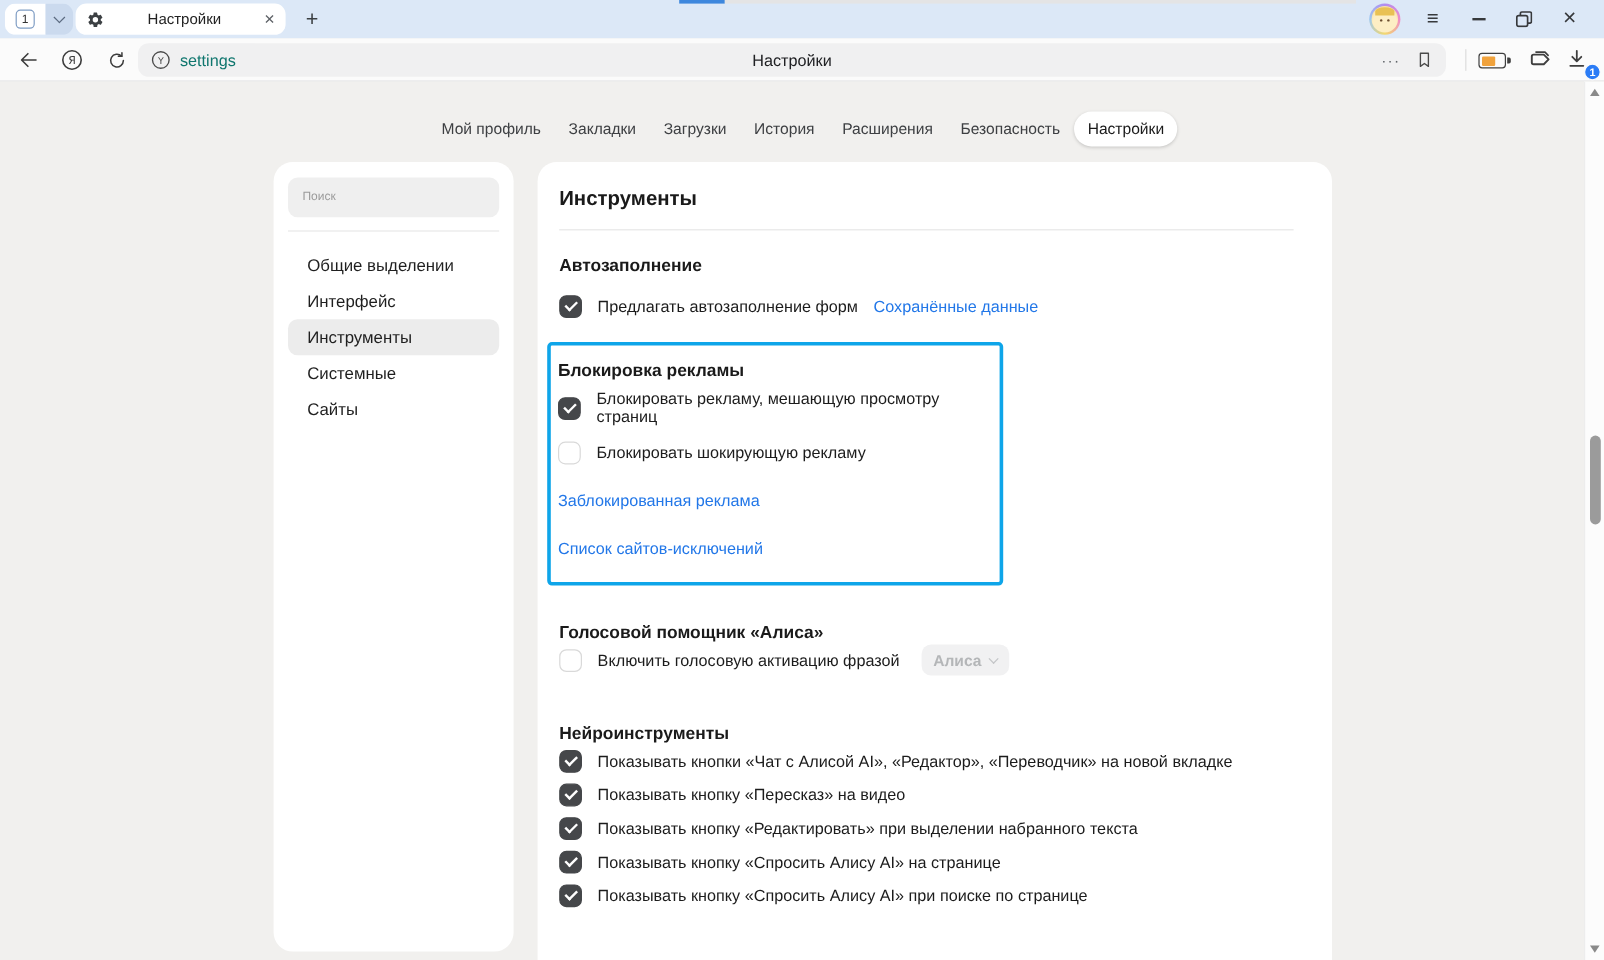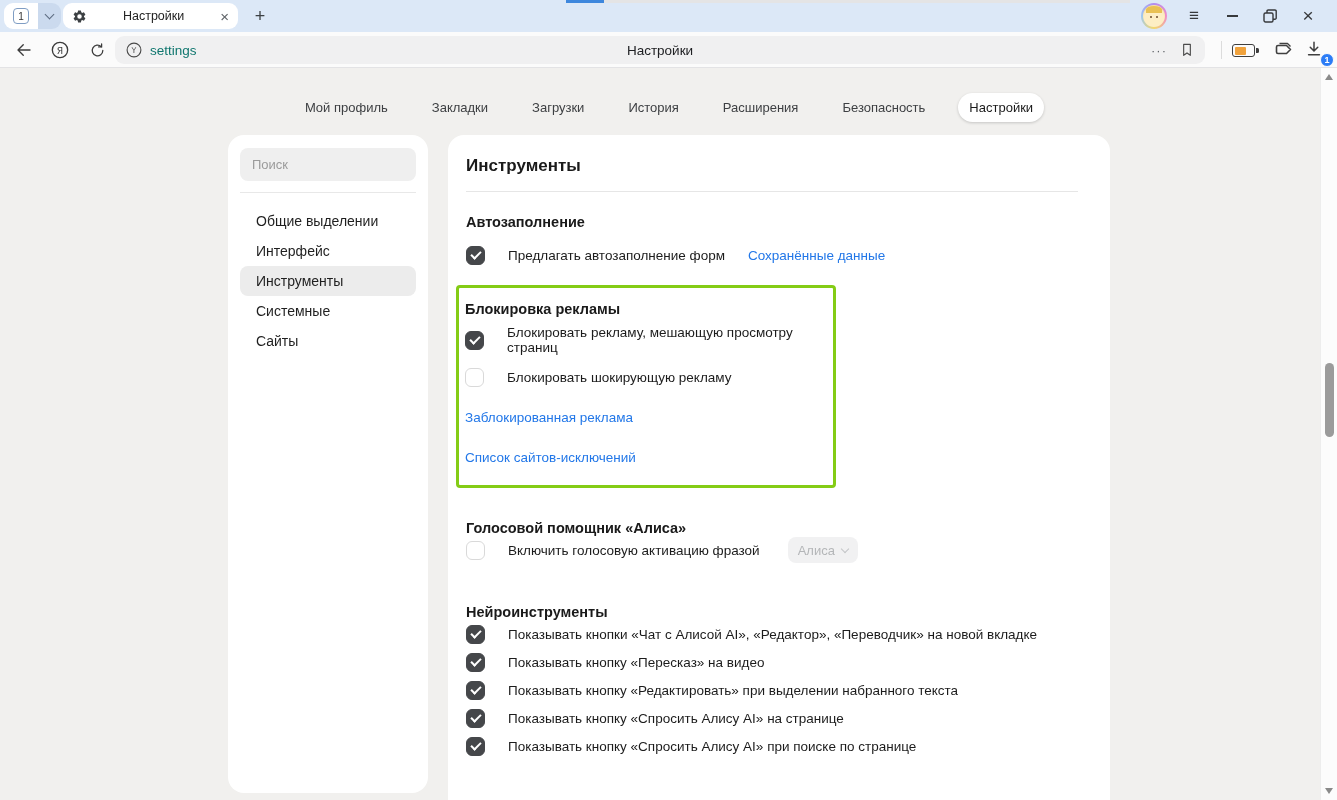--- a/index.html
+++ b/index.html
@@ -56,55 +56,55 @@
   .battery-fill{width:62%;height:100%;background:#f0a23c;border-radius:1px;}
   .battery-nub{width:2.5px;height:5px;background:#3f3f3f;border-radius:0 1.5px 1.5px 0;margin-left:1px;}
   .ext-btn{position:absolute;left:1270px;top:7px;width:26px;height:24px;cursor:pointer;}
   .dl-btn{position:absolute;left:1304px;top:7px;width:26px;height:24px;cursor:pointer;}
   .dl-badge{position:absolute;right:-4px;bottom:-4px;width:14px;height:14px;border-radius:50%;background:#2b7cf6;
     color:#fff;font-size:9px;font-weight:bold;display:flex;align-items:center;justify-content:center;
     border:1.5px solid #fbfbfb;}
 
   
   .content{position:absolute;left:0;top:68px;width:1337px;height:732px;background:#f1f0ee;}
-  .nav-tabs{position:absolute;top:25px;left:0;width:1110px;display:flex;justify-content:center;gap:22px;}
+  .nav-tabs{position:absolute;top:25px;left:0;width:1110px;display:flex;justify-content:center;gap:1px;}
   .nav-pill{padding:7px 11px;font-size:13px;color:#3e4043;cursor:pointer;border-radius:15px;white-space:nowrap;}
   .nav-pill.active{background:#fff;color:#1a1a1a;box-shadow:0 1px 3px rgba(0,0,0,.18);}
 
   .sidebar{position:absolute;left:228px;top:67px;width:200px;height:658px;background:#fff;border-radius:16px;}
   .search-input{display:block;margin:13px 12px 0;width:176px;height:33px;background:#efefef;border:none;
-    border-radius:8px;padding:0 12px;font-size:13px;font-family:inherit;color:#333;outline:none;}
+    border-radius:8px;padding:0 12px;font-size:10px;font-family:inherit;color:#333;outline:none;}
   .search-input::placeholder{color:#9b9b9b;}
   .side-divider{margin:11px 12px 0;border-top:1px solid #e8e8e8;}
   .side-list{margin:13px 12px 0;}
   .side-item{height:30px;display:flex;align-items:center;padding:0 16px;font-size:14px;color:#1f1f1f;
     border-radius:8px;cursor:pointer;white-space:nowrap;}
   .side-item.active{background:#ececec;}
 
   .main{position:absolute;left:448px;top:67px;width:662px;height:665px;background:#fff;
     border-radius:16px 16px 0 0;padding:0 32px 0 18px;}
   .page-h1{margin:0;padding-top:21px;font-size:17px;font-weight:700;color:#1a1a1a;}
   .main-divider{margin-top:15px;border-top:1px solid #e6e6e6;}
   .sec-h2{margin:0;font-size:14.5px;font-weight:700;color:#1a1a1a;}
-  .row{display:flex;align-items:center;gap:23px;height:28px;font-size:13.5px;color:#1c1c1c;}
+  .row{display:flex;align-items:center;gap:13px;height:28px;font-size:13.5px;color:#1c1c1c;}
   .cb{width:19px;height:19px;border-radius:6px;border:1.5px solid #d9d9d9;background:#fff;flex:none;
     position:relative;cursor:pointer;}
   .cb.checked{background:#45474a;border-color:#45474a;}
   .cb.checked::after{content:"";position:absolute;left:4px;top:4.5px;width:8px;height:4px;
     border-left:2px solid #fff;border-bottom:2px solid #fff;transform:rotate(-45deg);}
   .link{font-size:13.5px;color:#2277e8;cursor:pointer;text-decoration:none;}
-  .hl-box{margin-top:16px;margin-left:-10px;width:380px;border:3px solid #84cc16;border-radius:4px;
+  .hl-box{margin-top:16px;margin-left:-10px;width:380px;border:3px solid #0ea5e9;border-radius:4px;
     padding:13px 12px 14px 6px;}
   .hl-box .sec-h2{margin-bottom:2px;}
   .hl-box .row{margin-top:9px;}
   .hl-box .link-row{margin-top:13px;height:27px;display:flex;align-items:center;}
   .mt22{margin-top:22px;} .mt11{margin-top:11px;} .mt32{margin-top:32px;} .mt12{margin-top:0;}
   .mt40{margin-top:40px;}
   .dropdown{margin-left:5px;height:26px;padding:0 10px;background:#f1f1f2;border-radius:8px;color:#b4b6b8;
-    font-size:13px;display:flex;align-items:center;gap:7px;cursor:default;}
+    font-size:13px;display:flex;align-items:center;gap:7px;cursor:default;font-weight:bold;}
   .dropdown .chev{border-color:#c3c5c7;width:6px;height:6px;margin-top:-2px;}
 
   .scrollbar{position:absolute;right:0;top:0;width:17px;height:732px;background:#fcfcfc;
     border-left:1px solid #ededed;}
   .sb-arrow{position:absolute;left:4px;width:0;height:0;border-left:4.5px solid transparent;
     border-right:4.5px solid transparent;cursor:pointer;}
   .sb-up{top:6px;border-bottom:6px solid #8a8a8a;}
   .sb-down{bottom:6px;border-top:6px solid #8a8a8a;}
   .sb-thumb{position:absolute;left:4px;top:295px;width:9px;height:74px;background:#9b9b9b;border-radius:5px;cursor:pointer;}
   svg{display:block;}

